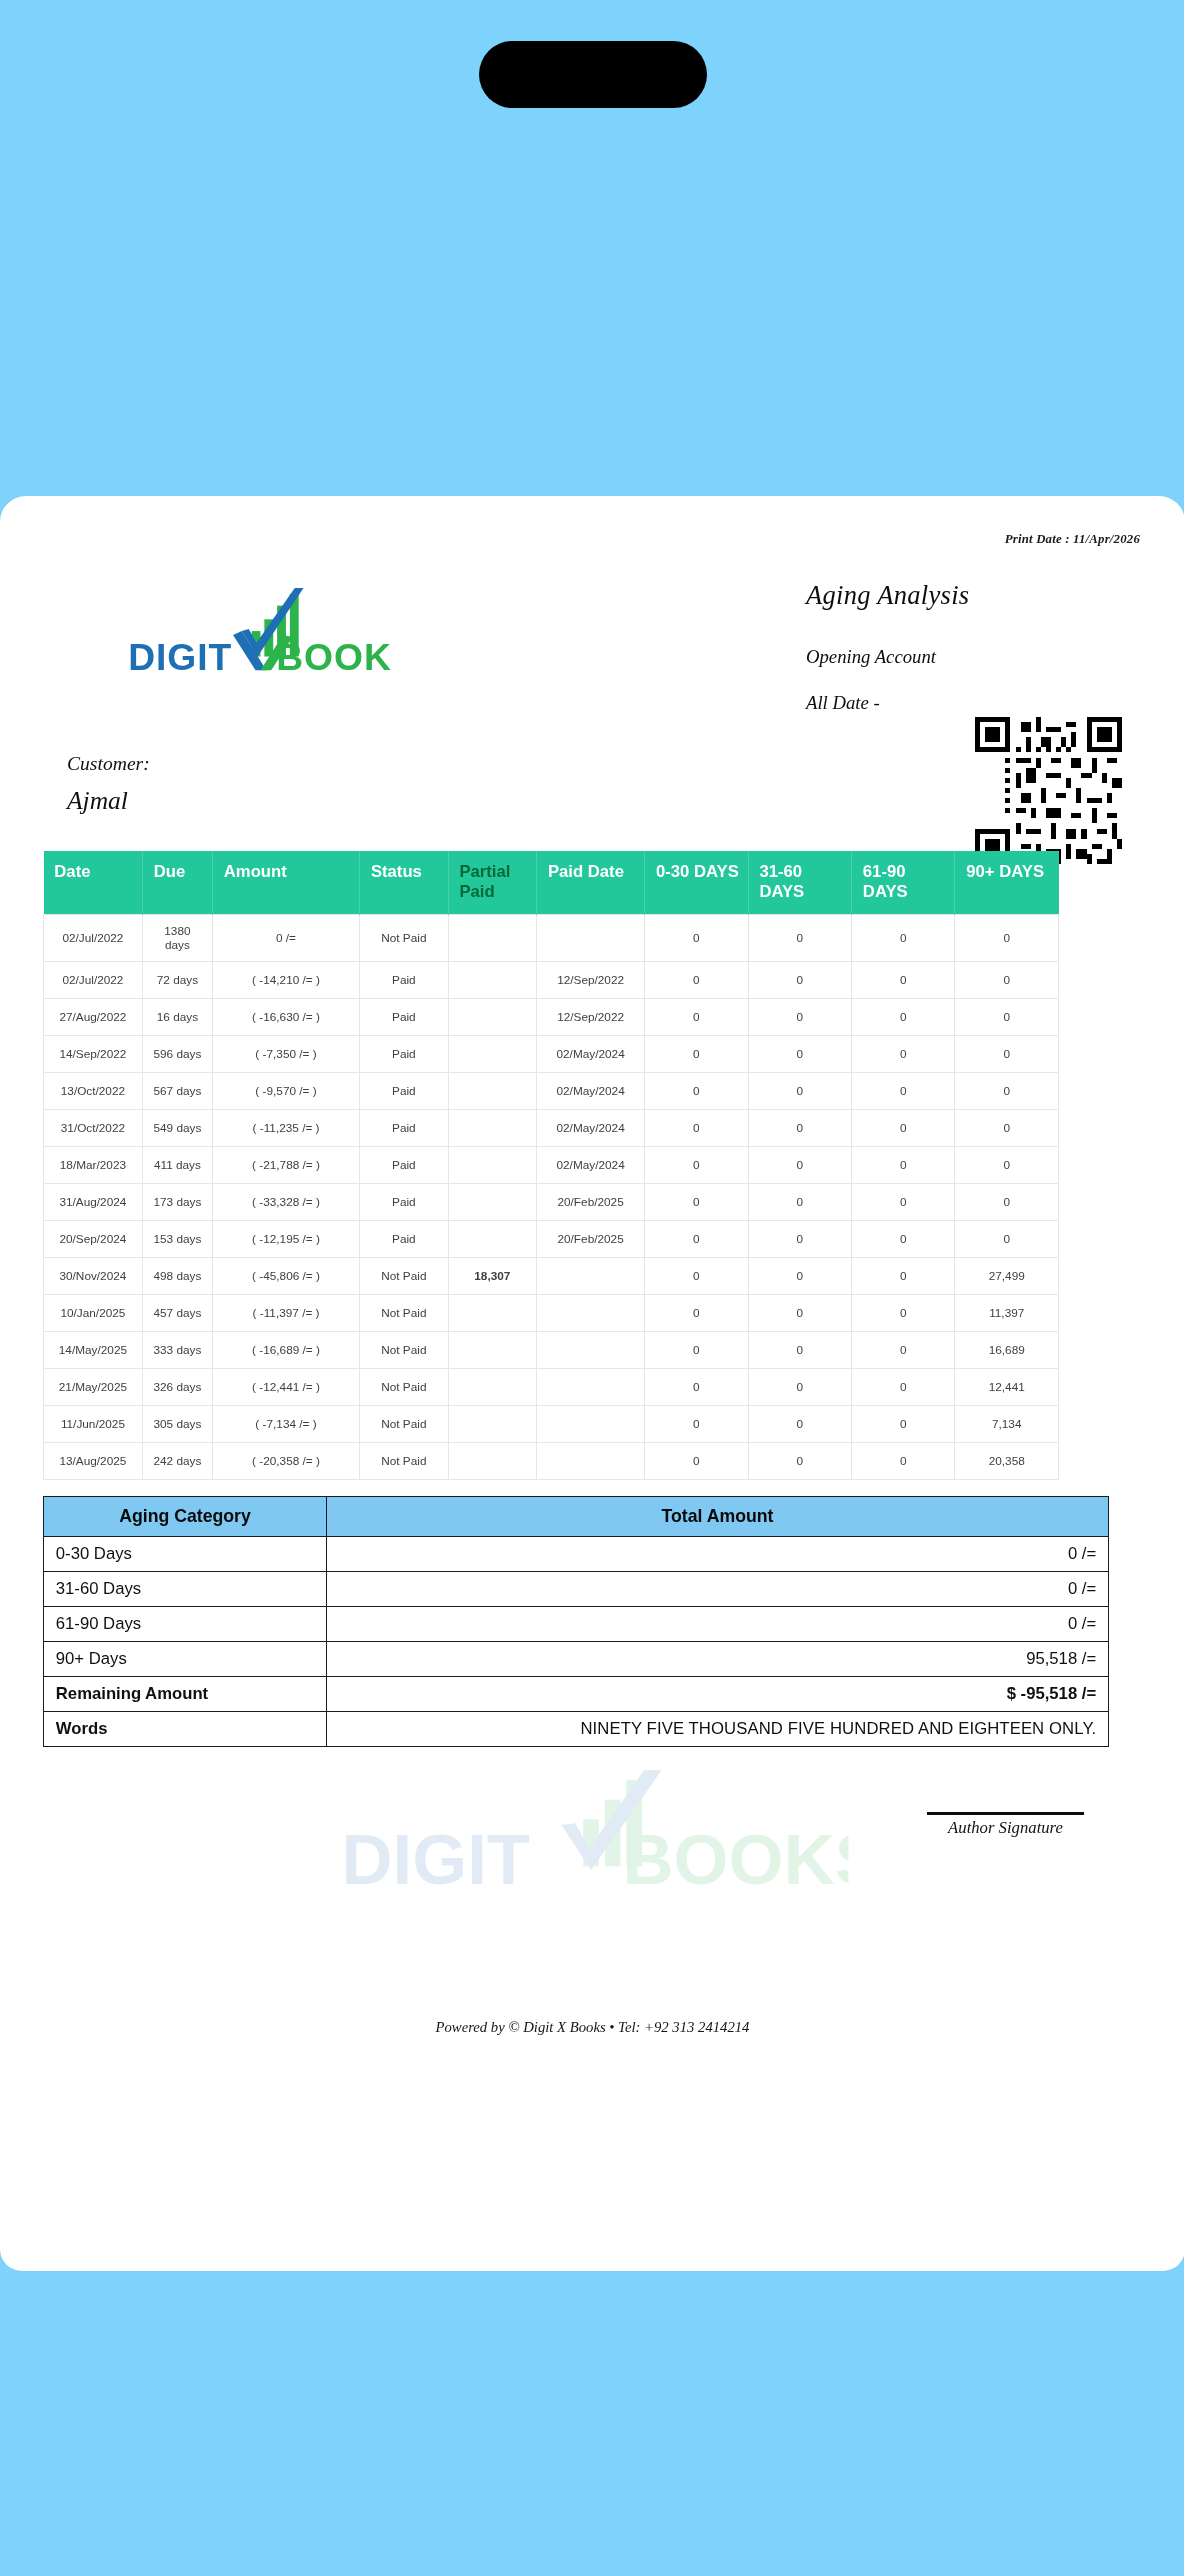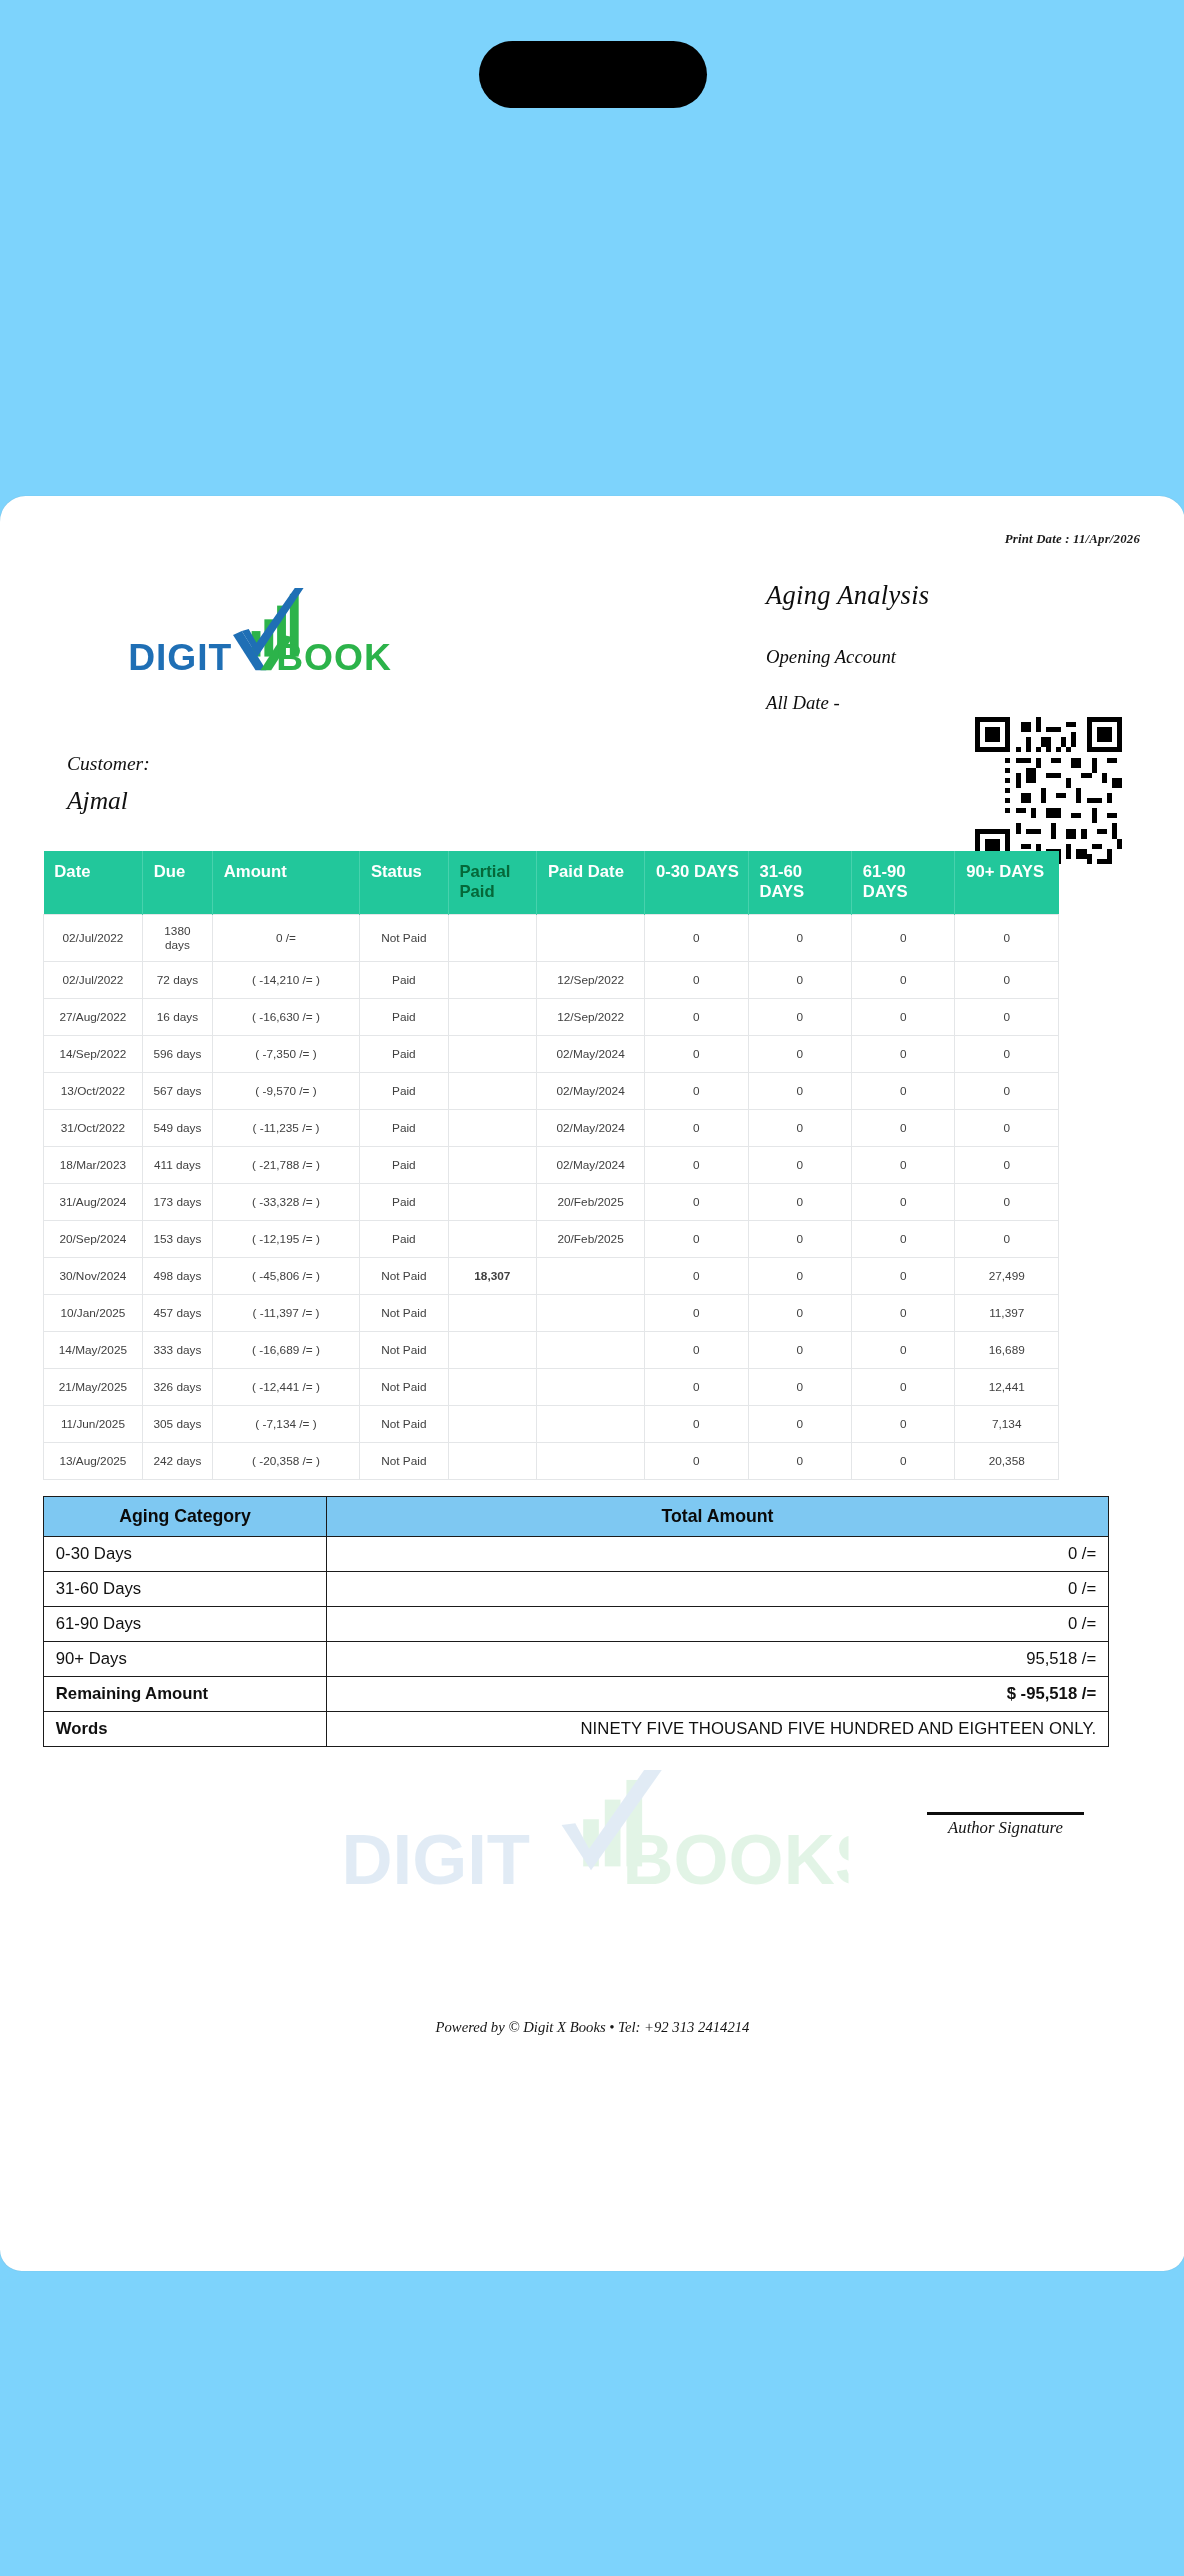--- a/index.html
+++ b/index.html
@@ -67,21 +67,21 @@
   .logo-wrap {
     position: absolute;
     left: 126px;
     top: 39px;
     width: 265px;
     height: 98px;
   }
   .logo-svg { display: block; }
   .title-block {
     position: absolute;
-    left: 766px;
+    left: 806px;
     top: 33px;
     font-family: "Liberation Serif", serif;
     color: #0d0d0d;
   }
   .title-block .doc-title {
     font-style: italic;
     font-size: 26.5px;
     font-weight: normal;
     letter-spacing: 0.3px;
     white-space: nowrap;

